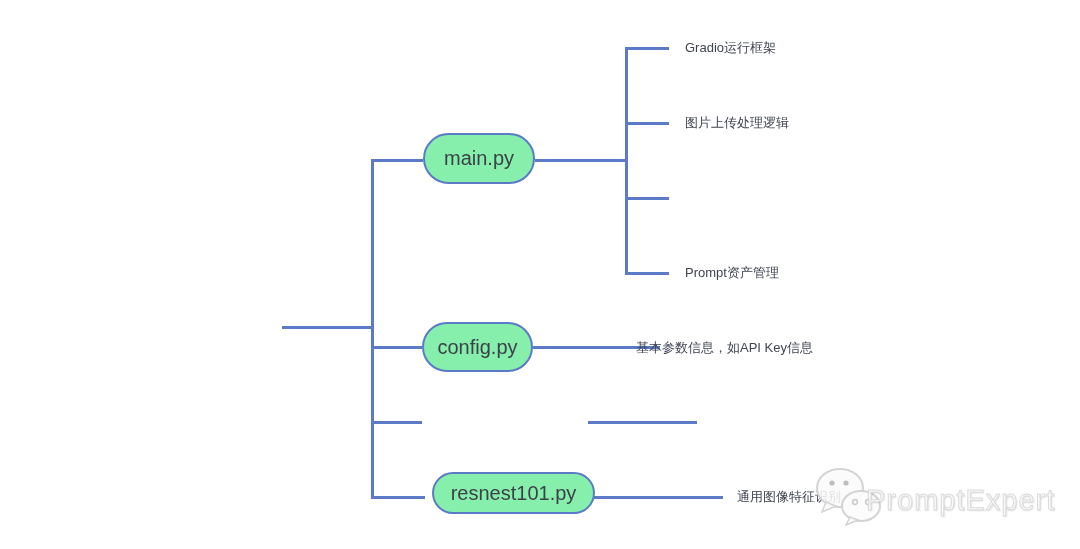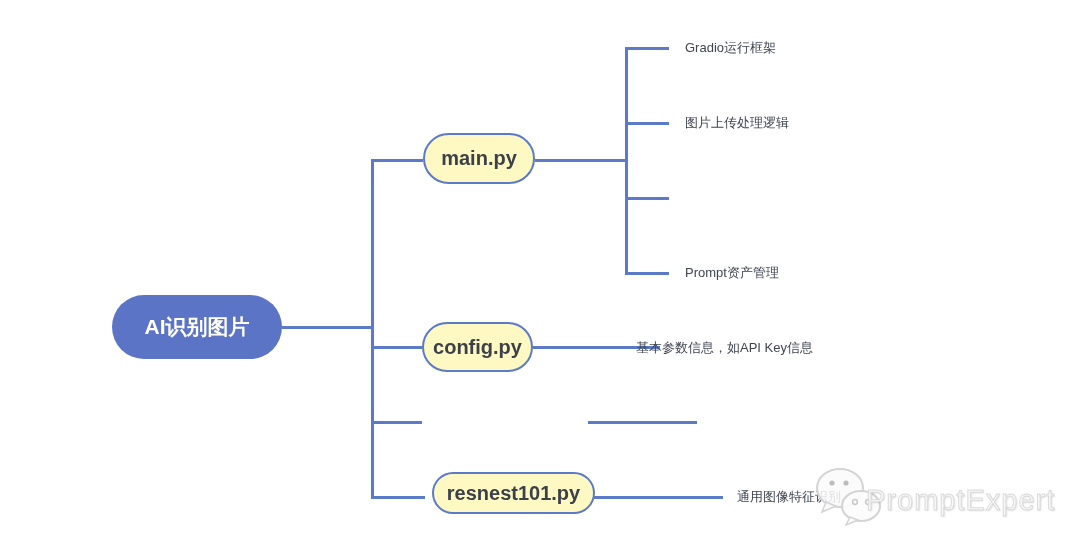--- a/index.html
+++ b/index.html
@@ -14,26 +14,25 @@
     width:1080px;height:549px;
     background:#ffffff;
     overflow:hidden;
     font-family:"Liberation Sans","DejaVu Sans",sans-serif;
   }
   .ln{position:absolute;background:var(--line);}
   .node{
     position:absolute;
     display:flex;align-items:center;justify-content:center;
     box-sizing:border-box;
-    background:#fef9c3;
+    background:#86efac;
     border:2.5px solid var(--line);
     color:var(--node-text);
     font-size:20px;
     white-space:nowrap;
-    font-weight:bold;
   }
   .node.root{
     background:var(--accent);
     border:none;
     color:#ffffff;
     font-weight:bold;
     font-size:21px;
   }
   .leaf{
     position:absolute;
@@ -81,23 +80,20 @@
   <div class="ln" style="left:625px;top:46.5px;width:3px;height:228px"></div>
   <div class="ln" style="left:625px;top:46.5px;width:44px;height:3px"></div>
   <div class="ln" style="left:625px;top:121.5px;width:44px;height:3px"></div>
   <div class="ln" style="left:625px;top:196.5px;width:44px;height:3px"></div>
   <div class="ln" style="left:625px;top:271.5px;width:44px;height:3px"></div>
 
   <div class="ln" style="left:533px;top:345.5px;width:127px;height:3px"></div>
   <div class="ln" style="left:588px;top:420.5px;width:109px;height:3px"></div>
   <div class="ln" style="left:588px;top:495.5px;width:135px;height:3px"></div>
 
-  <div class="node root" style="left:112px;top:295px;width:170px;height:64px;border-radius:32px">
-    <span>AI识别图片</span>
-  </div>
 
   <div class="node" style="left:423px;top:133px;width:112px;height:51px;border-radius:26px">
     <span>main.py</span>
   </div>
 
   <div class="node" style="left:422px;top:322px;width:111px;height:50px;border-radius:25px">
     <span>config.py</span>
   </div>
 
 

